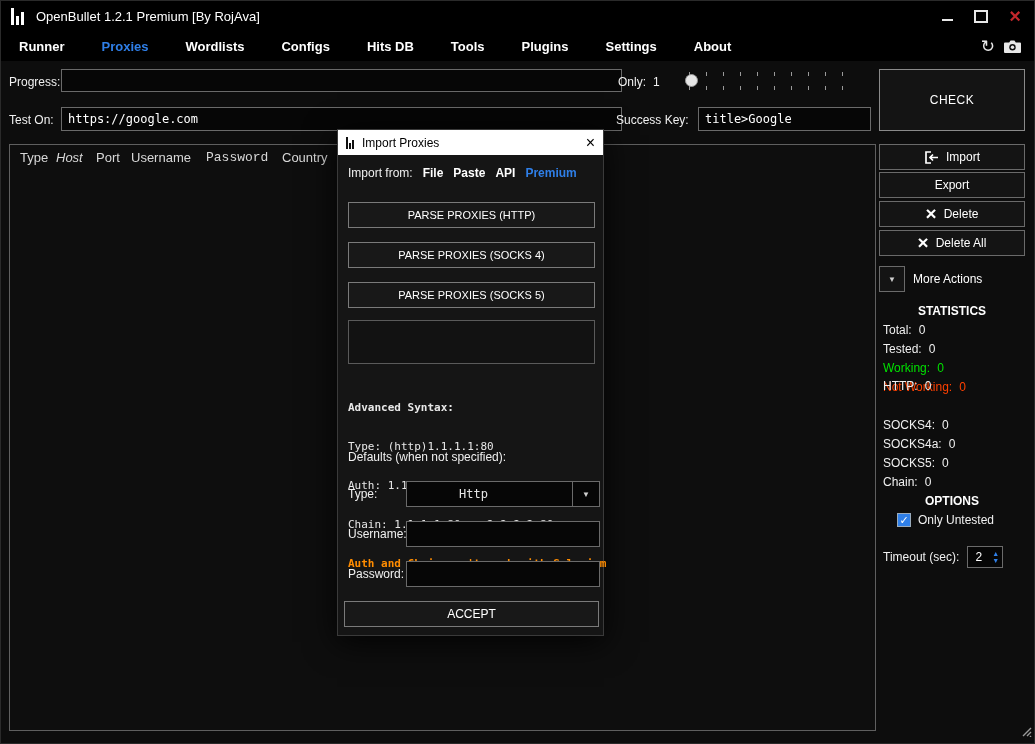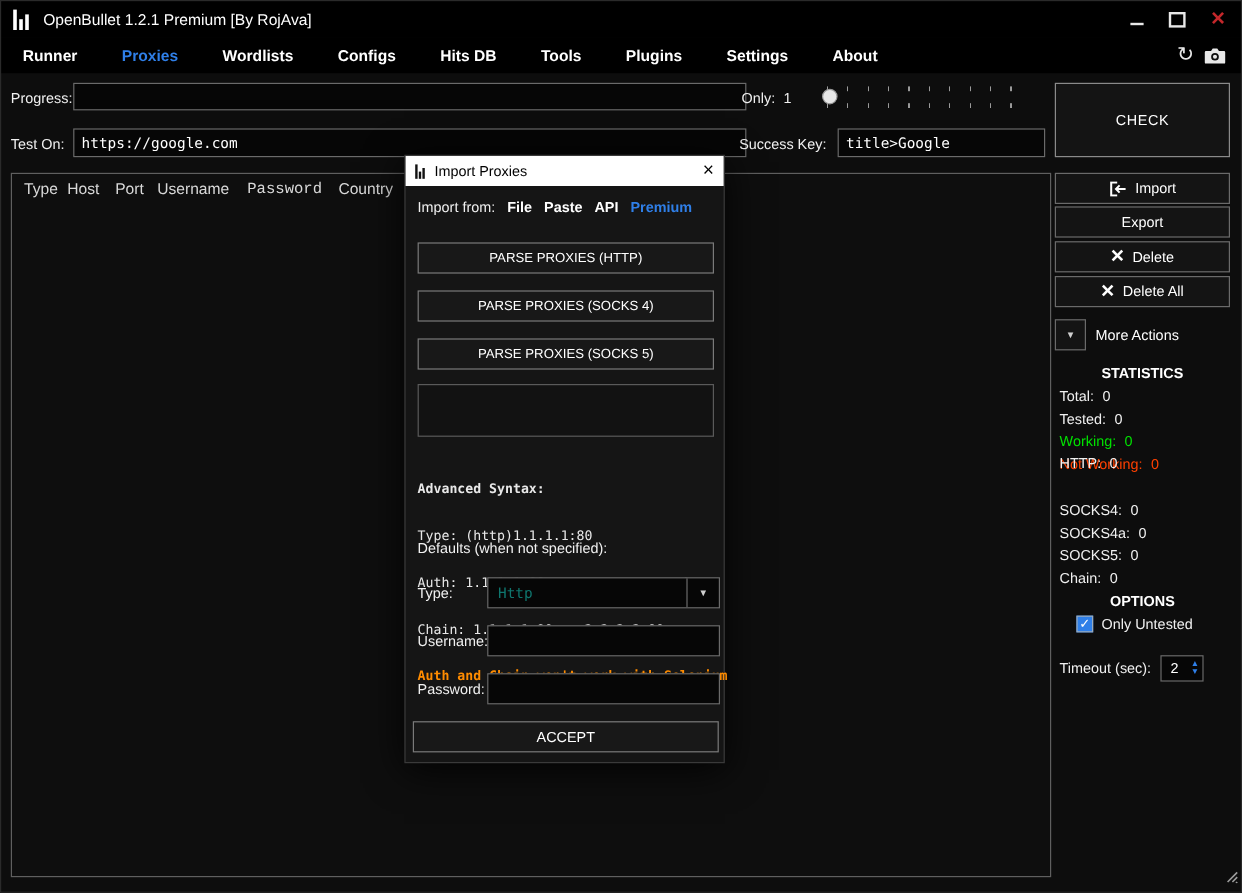--- a/index.html
+++ b/index.html
@@ -78,21 +78,21 @@
   .src.active{color:var(--blue);}
   .dlg-btn{position:absolute;left:10px;width:247px;height:26px;background:#181818;border:1px solid #7a7a7a;box-sizing:border-box;color:#fff;font-size:11px;display:flex;align-items:center;justify-content:center;cursor:pointer;}
   .proxy-box{position:absolute;left:10px;top:190px;width:247px;height:44px;background:#121212;border:1px solid #5a5a5a;box-sizing:border-box;color:#fff;font-family:"DejaVu Sans Mono",monospace;font-size:11px;resize:none;outline:none;}
   .syntax{position:absolute;left:10px;top:245px;font-family:"DejaVu Sans Mono",monospace;font-size:11px;line-height:13px;color:#e8e8e8;white-space:pre;}
   .syntax .b{font-weight:bold;}
   .syntax .warn{color:var(--orange);font-weight:bold;}
   .defaults-lbl{position:absolute;left:10px;top:320px;font-size:12px;color:#f0f0f0;}
   .dlg-row-lbl{position:absolute;left:10px;font-size:12px;color:#f0f0f0;}
   .dlg-field{position:absolute;left:68px;width:194px;height:26px;}
   .combo{position:absolute;left:68px;top:351px;width:194px;height:26px;background:#060606;border:1px solid var(--border);box-sizing:border-box;display:flex;cursor:pointer;}
-  .combo-val{flex:1;display:flex;align-items:center;padding-left:8px;font-family:"DejaVu Sans Mono",monospace;font-size:12px;color:#0f766e;}
+  .combo-val{flex:1;display:flex;align-items:center;padding-left:24px;font-family:"DejaVu Sans Mono",monospace;font-size:12px;color:#e5e5e5;margin-left:28px;}
   .combo-arrow{width:26px;border-left:1px solid var(--border);display:flex;align-items:center;justify-content:center;color:#cfcfcf;font-size:8px;}
   .accept-btn{left:6px;top:471px;width:255px;font-size:12px;}
   
   .grip{position:absolute;right:2px;bottom:2px;cursor:nwse-resize;}
 </style>
 </head>
 <body>
 
 <div class="window">
 
@@ -149,21 +149,21 @@
     <div class="thumb"></div>
   </div>
 
   <span class="lbl" style="left:8px;top:112px;">Test On:</span>
   <input class="field" style="left: 60px; top: 106px; width: 561px; height: 24px;" value="https://google.com">
   <span class="lbl" style="left:615px;top:112px;">Success Key:</span>
   <input class="field" style="left: 697px; top: 106px; width: 173px; height: 24px;" value="title&gt;Google">
 
   <div class="listbox">
     <span class="col-h" style="left:10px;">Type</span>
-    <span class="col-h" style="left:46px;">Host</span>
+    <span class="col-h" style="left:46px;font-style:italic;">Host</span>
     <span class="col-h" style="left:86px;">Port</span>
     <span class="col-h" style="left:121px;">Username</span>
     <span class="col-h" style="left:196px;font-family:Liberation Mono, monospace;">Password</span>
     <span class="col-h" style="left:272px;">Country</span>
   </div>
 
   <div class="rpanel">
     <div class="btn check-btn">
         <span>CHECK</span>
       </div>

